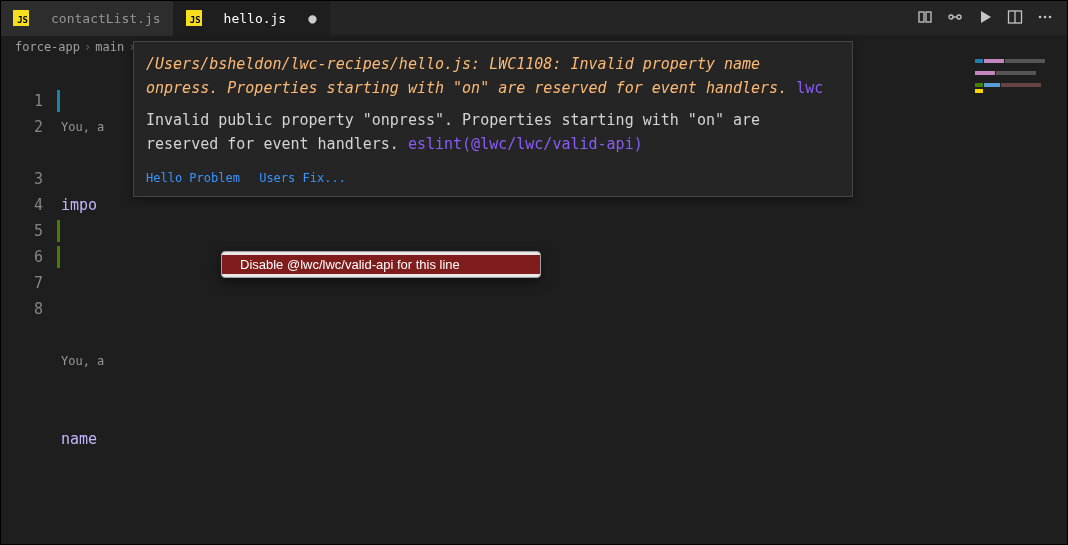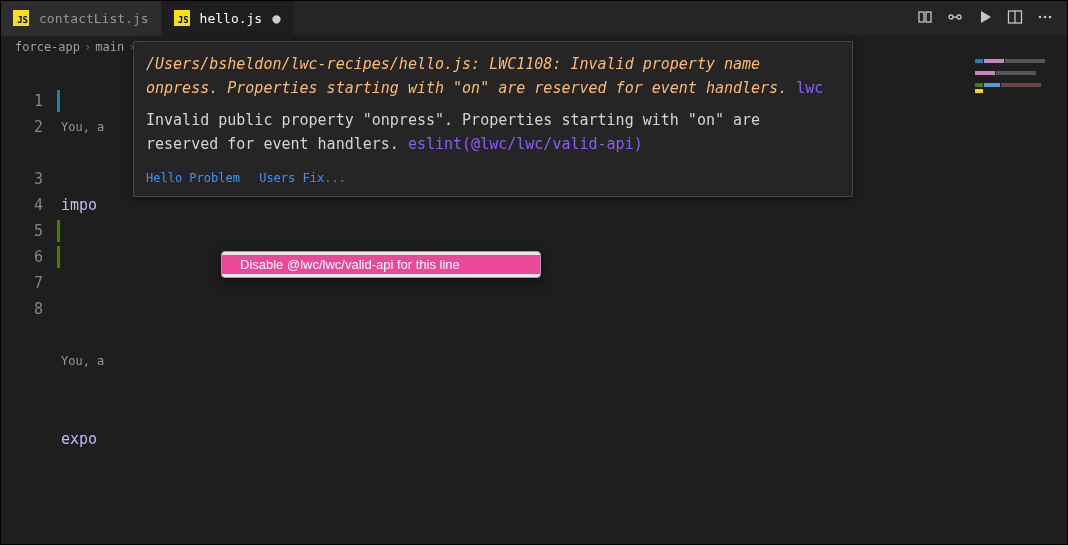--- a/index.html
+++ b/index.html
@@ -13,21 +13,21 @@
     border: 1px solid #000;
     position: relative;
   }
   
   .tabs {
     display: flex; align-items: center;
     background: #252526; height: 35px;
     border-bottom: 1px solid #1e1e1e;
   }
   .tab {
-    display: flex; align-items: center; gap: 10px;
+    display: flex; align-items: center; gap: 22px;
     padding: 0 12px; height: 35px;
     background: #2d2d2d; color: #969696;
     font-size: 13px; cursor: pointer;
     border-right: 1px solid #1e1e1e;
   }
   .tab.active { background: #1e1e1e; color: #ffffff; }
   .js-badge {
     font-size: 9px; font-weight: bold;
     background: #f7df1e; color: #000;
     width: 16px; height: 16px;
@@ -107,21 +107,21 @@
     box-shadow: 0 4px 12px rgba(0,0,0,.5);
     z-index: 20;
     font-family: -apple-system, "Segoe UI", sans-serif;
     font-size: 13px;
     padding: 3px 0;
     min-width: 320px;
   }
   .qf-item {
     padding: 2px 18px; color: #222; cursor: pointer;
   }
-  .qf-item.selected { background: #ec4899; color: #fff; }
+  .qf-item.selected { background: #7f1d1d; color: #fff; }
   
   .minimap {
     position: absolute; right: 2px; top: 58px;
     width: 90px; height: 40px;
   }
   .mm-line { height: 4px; margin-bottom: 2px; display:flex; gap:1px; }
   .mm-seg { height: 100%; }
 </style>
 </head>
 <body>
@@ -179,21 +179,21 @@
     <div class="line-no">5<span class="added-bar"></span></div>
     <div class="line-no">6<span class="added-bar"></span></div>
     <div class="line-no">7</div>
     <div class="line-no">8</div>
   </div>
   <div class="code">
     <div class="code-line lens">You, a</div>
     <div class="code-line"><span class="kw">impo</span></div>
     <div class="code-line"></div>
     <div class="code-line lens">You, a</div>
-    <div class="code-line"><span class="kw">expo</span></div>
+    <div class="code-line"><span class="kw">name</span></div>
     <div class="code-line"></div>
     
     
     
     
   </div>
 </div>
 
 <div class="hover">
   <div class="err"><span class="path-dim">/Users/bsheldon/lwc-recipes/hello.js: LWC1108: Invalid property name onpress. Properties starting with "on" are reserved for event handlers.</span><span class="rule-dim"> lwc</span></div>

